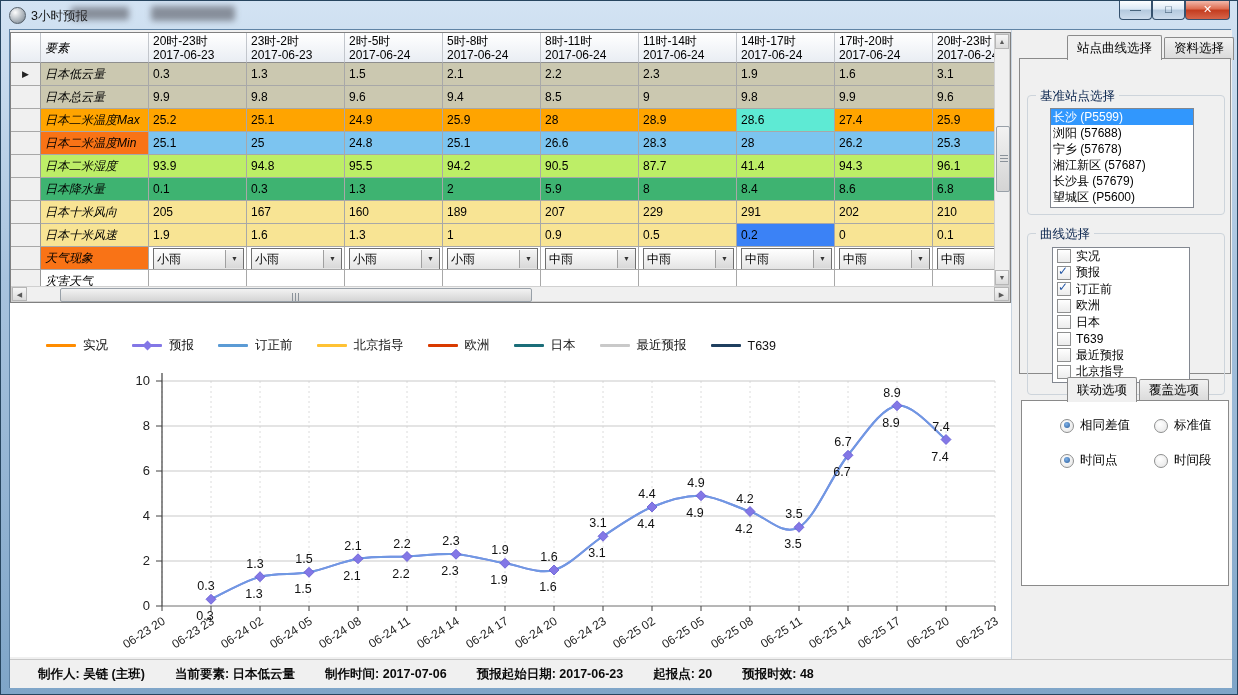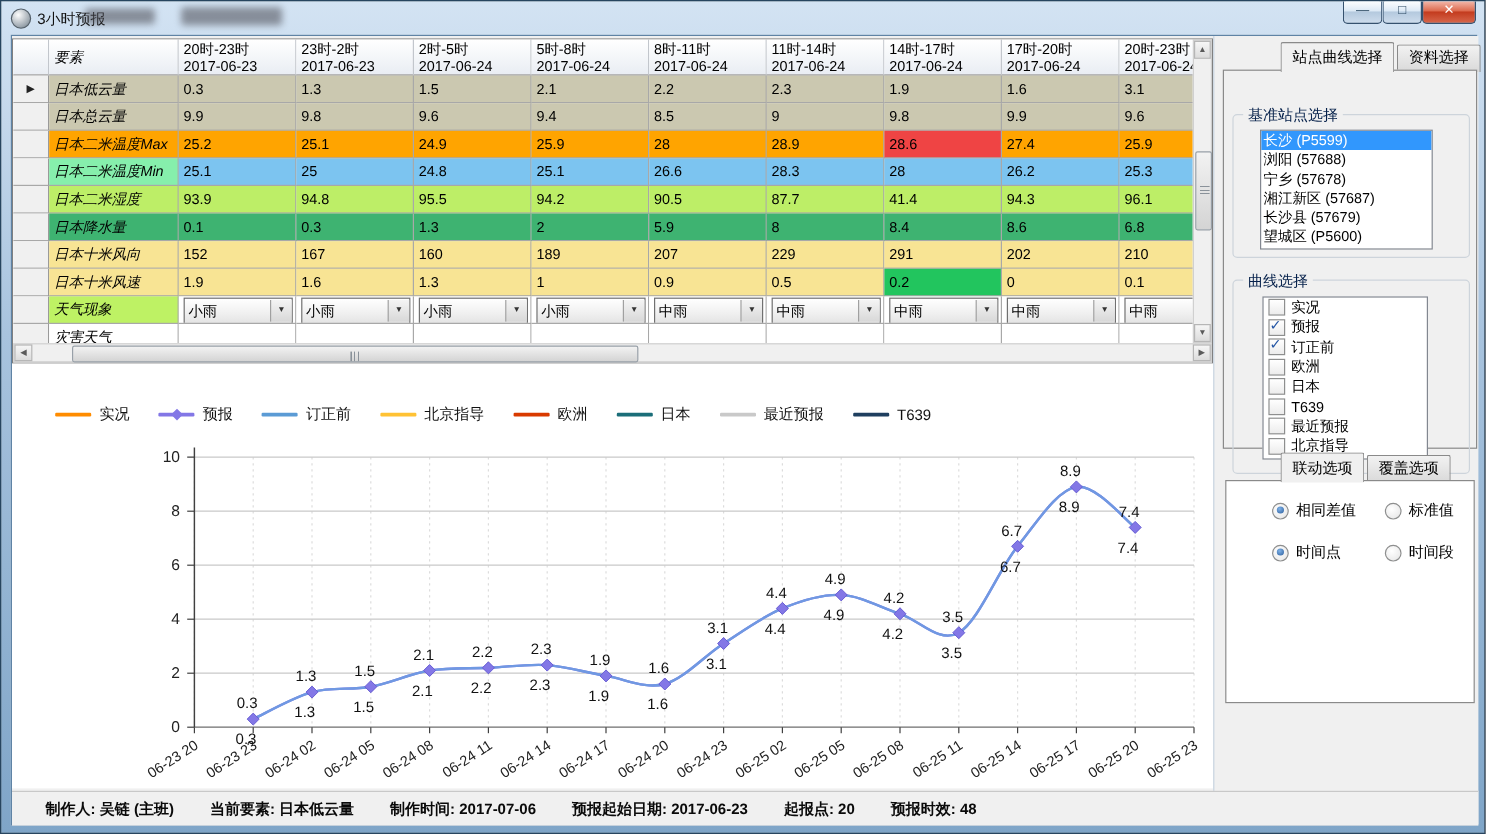--- a/index.html
+++ b/index.html
@@ -155,27 +155,27 @@
       </div>
       <div class="grid-row">
         <div class="gc sel"></div>
         <div class="gc lab cellnum" style="background: rgb(255, 164, 0);">日本二米温度Max</div>
         <div class="gc dat cellnum" style="background: rgb(255, 164, 0);">25.2</div>
         <div class="gc dat cellnum" style="background: rgb(255, 164, 0);">25.1</div>
         <div class="gc dat cellnum" style="background: rgb(255, 164, 0);">24.9</div>
         <div class="gc dat cellnum" style="background: rgb(255, 164, 0);">25.9</div>
         <div class="gc dat cellnum" style="background: rgb(255, 164, 0);">28</div>
         <div class="gc dat cellnum" style="background: rgb(255, 164, 0);">28.9</div>
-        <div class="gc dat cellnum" style="background: #ef4444;">28.6</div>
+        <div class="gc dat cellnum" style="background: #5eead4;">28.6</div>
         <div class="gc dat cellnum" style="background: rgb(255, 164, 0);">27.4</div>
         <div class="gc dat cellnum" style="background: rgb(255, 164, 0);">25.9</div>
       </div>
       <div class="grid-row">
         <div class="gc sel"></div>
-        <div class="gc lab cellnum" style="background: #86efac;">日本二米温度Min</div>
+        <div class="gc lab cellnum" style="background: #f97316;">日本二米温度Min</div>
         <div class="gc dat cellnum" style="background: rgb(124, 196, 240);">25.1</div>
         <div class="gc dat cellnum" style="background: rgb(124, 196, 240);">25</div>
         <div class="gc dat cellnum" style="background: rgb(124, 196, 240);">24.8</div>
         <div class="gc dat cellnum" style="background: rgb(124, 196, 240);">25.1</div>
         <div class="gc dat cellnum" style="background: rgb(124, 196, 240);">26.6</div>
         <div class="gc dat cellnum" style="background: rgb(124, 196, 240);">28.3</div>
         <div class="gc dat cellnum" style="background: rgb(124, 196, 240);">28</div>
         <div class="gc dat cellnum" style="background: rgb(124, 196, 240);">26.2</div>
         <div class="gc dat cellnum" style="background: rgb(124, 196, 240);">25.3</div>
       </div>
@@ -201,46 +201,46 @@
         <div class="gc dat cellnum" style="background: rgb(62, 179, 113);">2</div>
         <div class="gc dat cellnum" style="background: rgb(62, 179, 113);">5.9</div>
         <div class="gc dat cellnum" style="background: rgb(62, 179, 113);">8</div>
         <div class="gc dat cellnum" style="background: rgb(62, 179, 113);">8.4</div>
         <div class="gc dat cellnum" style="background: rgb(62, 179, 113);">8.6</div>
         <div class="gc dat cellnum" style="background: rgb(62, 179, 113);">6.8</div>
       </div>
       <div class="grid-row">
         <div class="gc sel"></div>
         <div class="gc lab cellnum" style="background: rgb(248, 228, 148);">日本十米风向</div>
-        <div class="gc dat cellnum" style="background: rgb(248, 228, 148);">152</div>
+        <div class="gc dat cellnum" style="background: rgb(248, 228, 148);">205</div>
         <div class="gc dat cellnum" style="background: rgb(248, 228, 148);">167</div>
         <div class="gc dat cellnum" style="background: rgb(248, 228, 148);">160</div>
         <div class="gc dat cellnum" style="background: rgb(248, 228, 148);">189</div>
         <div class="gc dat cellnum" style="background: rgb(248, 228, 148);">207</div>
         <div class="gc dat cellnum" style="background: rgb(248, 228, 148);">229</div>
         <div class="gc dat cellnum" style="background: rgb(248, 228, 148);">291</div>
         <div class="gc dat cellnum" style="background: rgb(248, 228, 148);">202</div>
         <div class="gc dat cellnum" style="background: rgb(248, 228, 148);">210</div>
       </div>
       <div class="grid-row">
         <div class="gc sel"></div>
         <div class="gc lab cellnum" style="background: rgb(248, 228, 148);">日本十米风速</div>
         <div class="gc dat cellnum" style="background: rgb(248, 228, 148);">1.9</div>
         <div class="gc dat cellnum" style="background: rgb(248, 228, 148);">1.6</div>
         <div class="gc dat cellnum" style="background: rgb(248, 228, 148);">1.3</div>
         <div class="gc dat cellnum" style="background: rgb(248, 228, 148);">1</div>
         <div class="gc dat cellnum" style="background: rgb(248, 228, 148);">0.9</div>
         <div class="gc dat cellnum" style="background: rgb(248, 228, 148);">0.5</div>
-        <div class="gc dat cellnum" style="background: #22c55e;">0.2</div>
+        <div class="gc dat cellnum" style="background: #3b82f6;">0.2</div>
         <div class="gc dat cellnum" style="background: rgb(248, 228, 148);">0</div>
         <div class="gc dat cellnum" style="background: rgb(248, 228, 148);">0.1</div>
       </div>
       <div class="grid-row">
         <div class="gc sel"></div>
-        <div class="gc lab cellnum" style="background: #bef264;">天气现象</div>
+        <div class="gc lab cellnum" style="background: #f97316;">天气现象</div>
         <div class="gc dat" style="background: rgb(255, 255, 255);">
           <div class="combo">
             <div class="combo-txt">小雨</div>
             <div class="combo-btn">▼</div>
           </div>
         </div>
         <div class="gc dat" style="background: rgb(255, 255, 255);">
           <div class="combo">
             <div class="combo-txt">小雨</div>
             <div class="combo-btn">▼</div>

